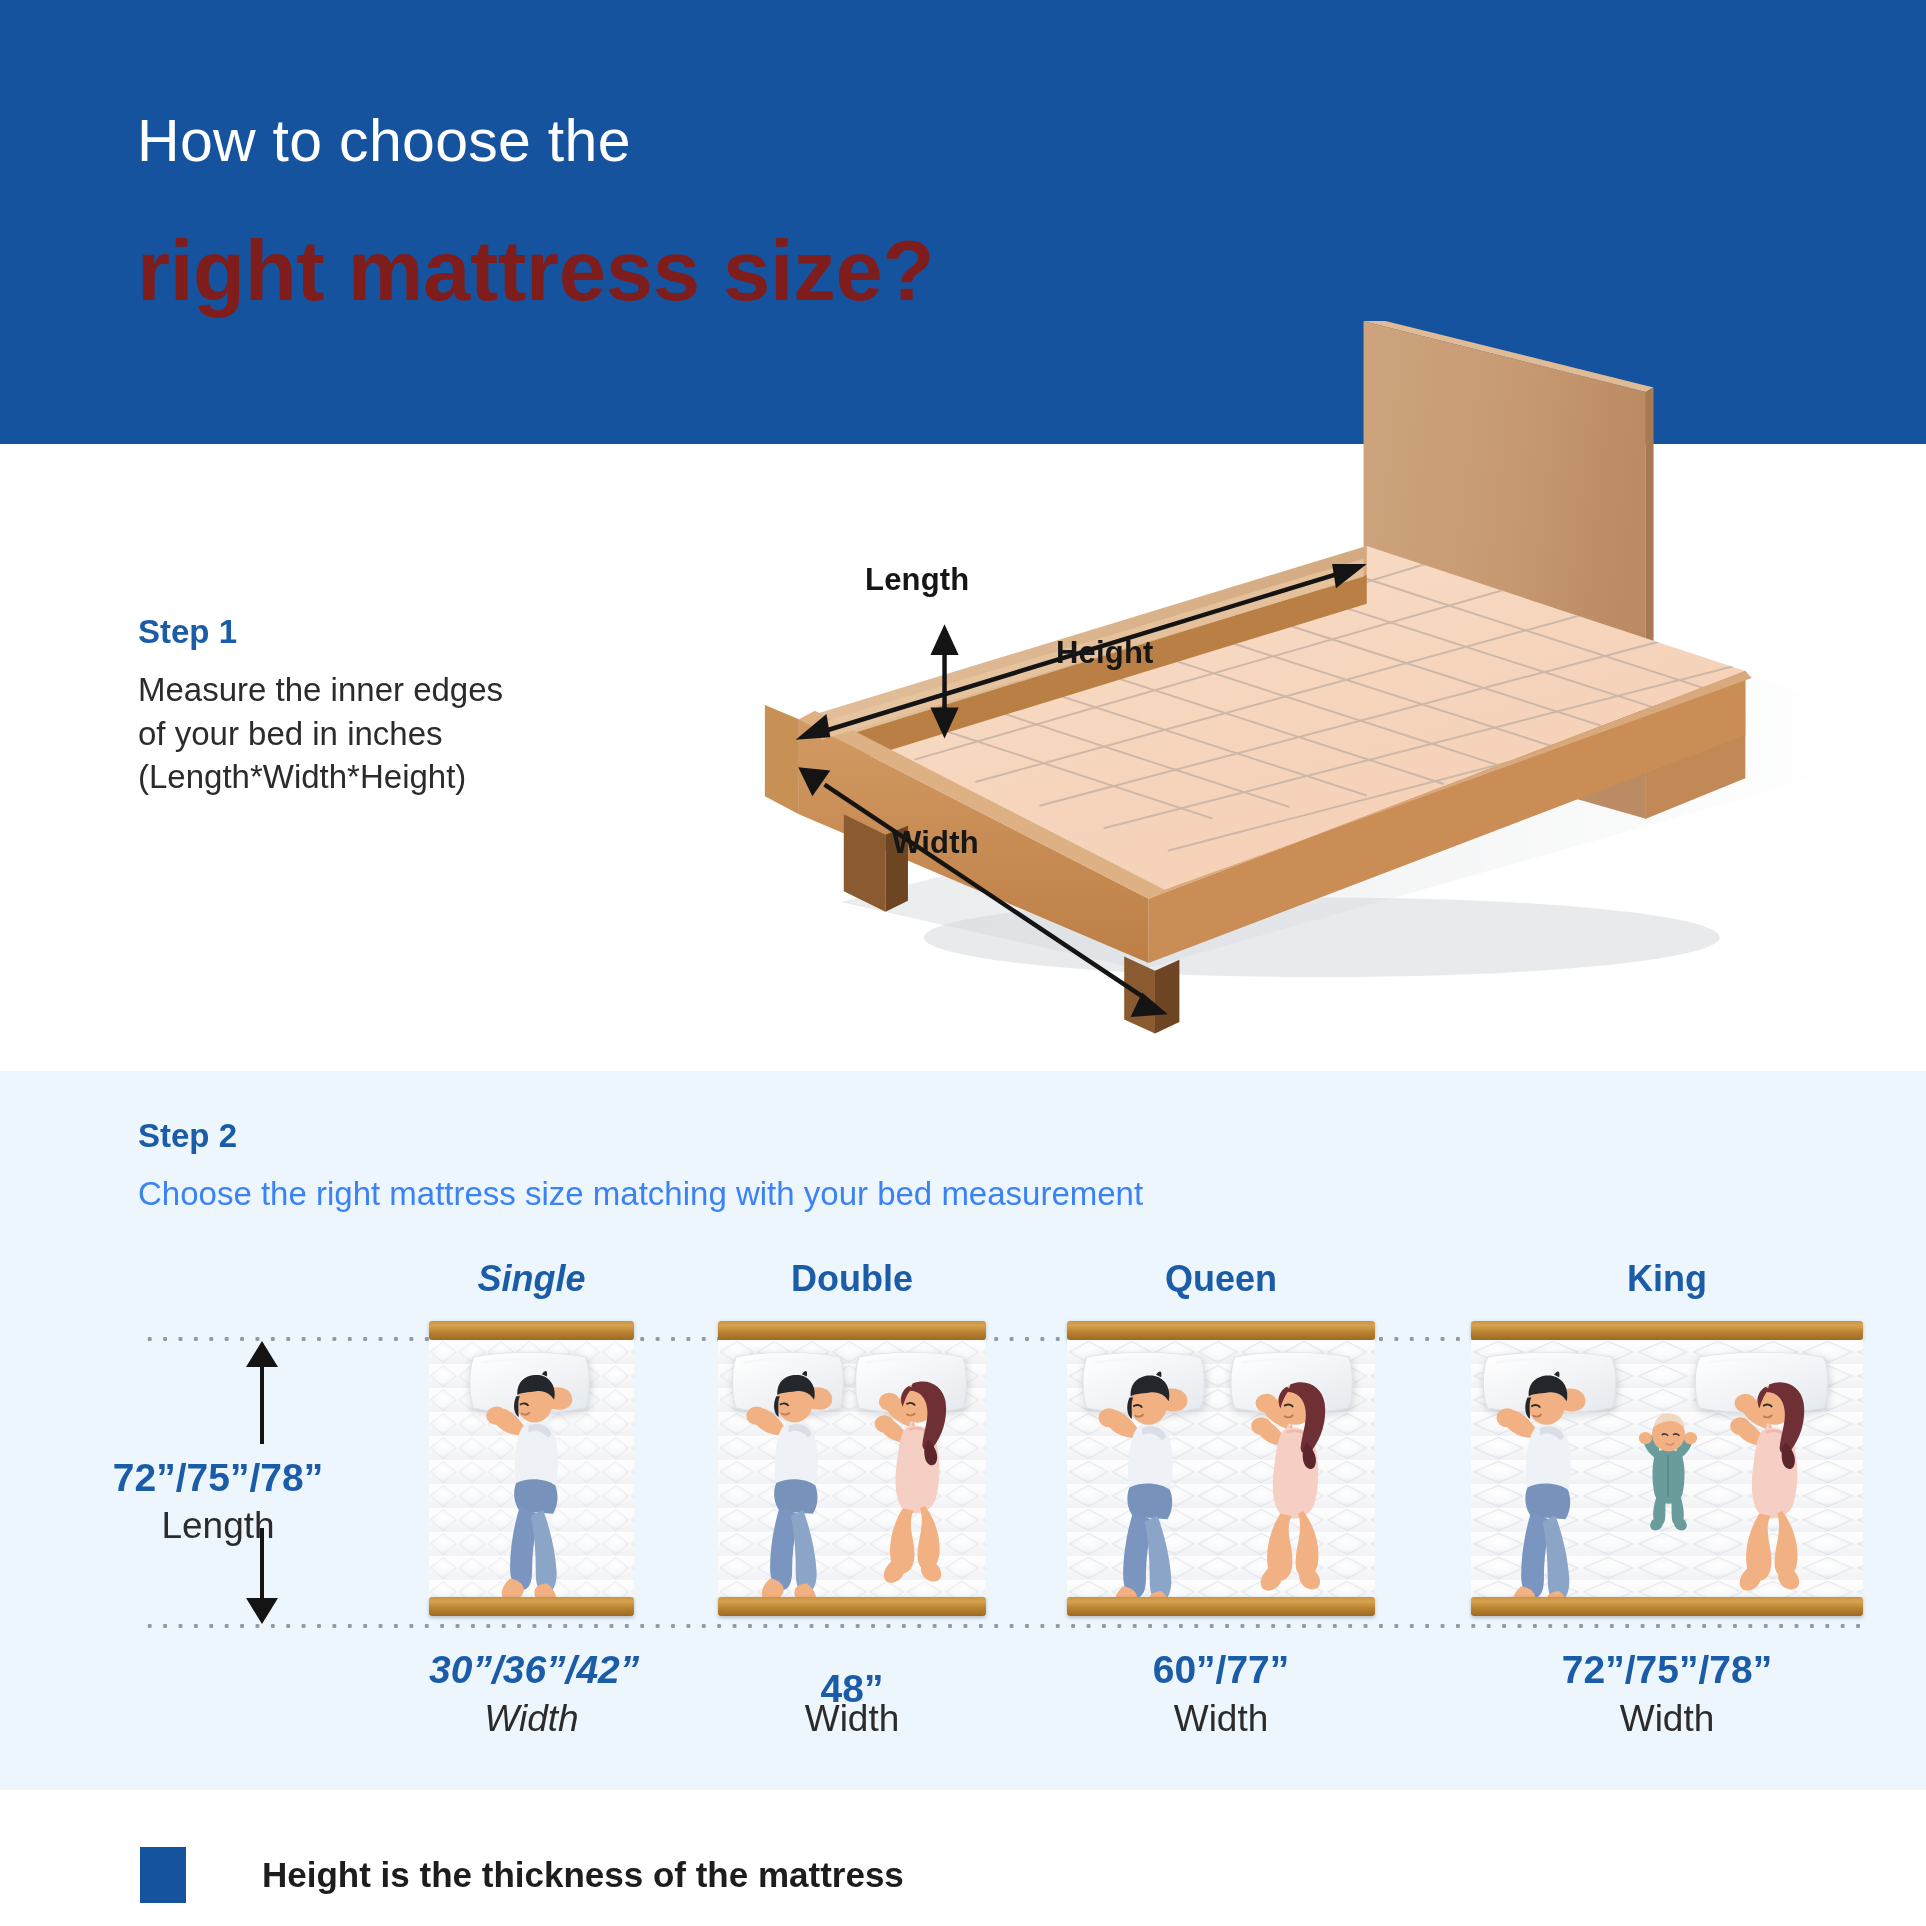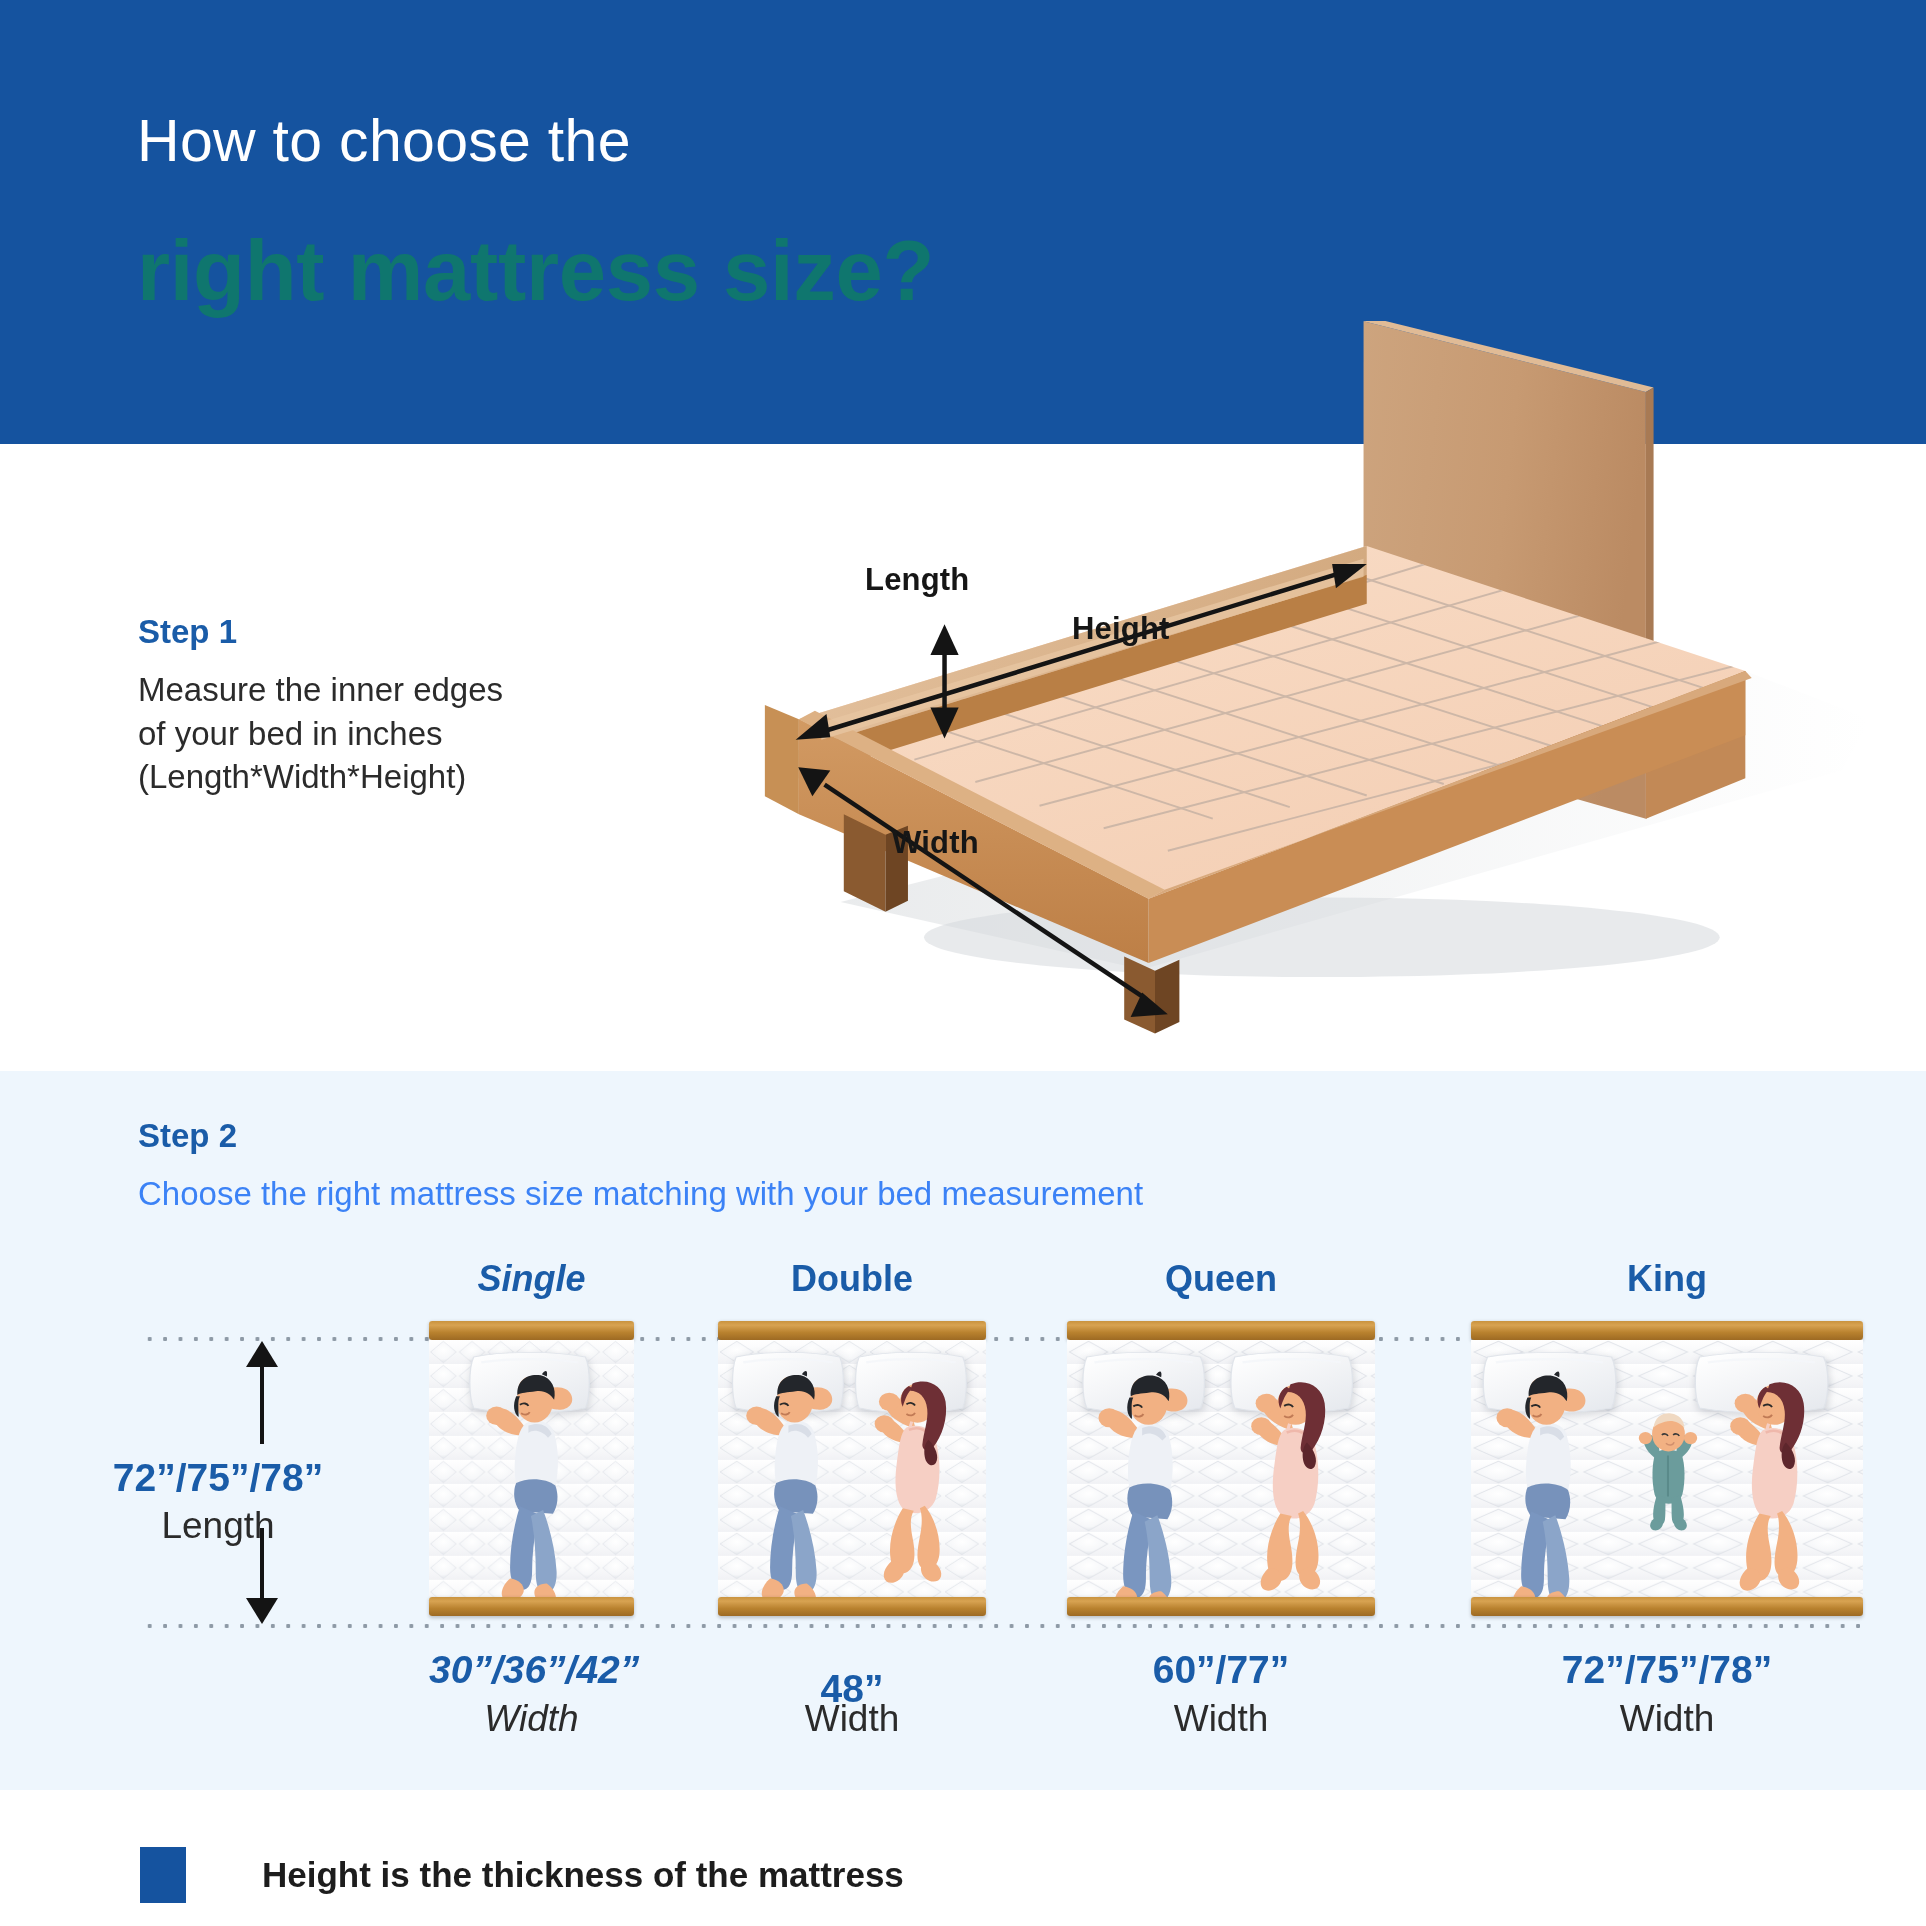--- a/index.html
+++ b/index.html
@@ -17,42 +17,42 @@
     background: #15539f;
   }
   .title-line1 {
     position: absolute; left: 137px; top: 112px;
     font-size: 59px; font-weight: 300; letter-spacing: 0.3px;
     color: #ffffff; line-height: 1.0; white-space: nowrap;
   }
   .title-line2 {
     position: absolute; left: 137px; top: 228px;
     font-size: 85px; font-weight: 800; letter-spacing: -0.3px;
-    color: #0f766e; line-height: 1.0; white-space: nowrap;
+    color: #7f1d1d; line-height: 1.0; white-space: nowrap;
   }
 
   
   .step1-label {
     position: absolute; left: 138px; top: 613px;
     font-size: 33px; font-weight: 700; color: #1a5ca8; white-space: nowrap;
   }
   .step1-body {
     position: absolute; left: 138px; top: 668px;
     font-size: 33px; font-weight: 400; color: #2b2b2b; line-height: 1.32;
   }
 
   
   .bed-wrap { position: absolute; left: 693px; top: 321px; width: 1232px; height: 745px; }
   .bed-wrap svg { display: block; }
   .dim-label {
     position: absolute; font-size: 31px; font-weight: 700; color: #161616;
     white-space: nowrap; letter-spacing: 0.2px;
   }
   .lbl-length { left: 172px; top: 241px; }
-  .lbl-height { left: 363px; top: 290px; margin-left: 16px; }
+  .lbl-height { left: 363px; top: 314px; }
   .lbl-width  { left: 199px; top: 504px; }
 
   
   .step2-band {
     position: absolute; left: 0; top: 1071px; width: 1926px; height: 719px;
     background: #eef6fd;
   }
   .step2-label {
     position: absolute; left: 138px; top: 1117px;
     font-size: 33px; font-weight: 700; color: #1a5ca8; white-space: nowrap;

